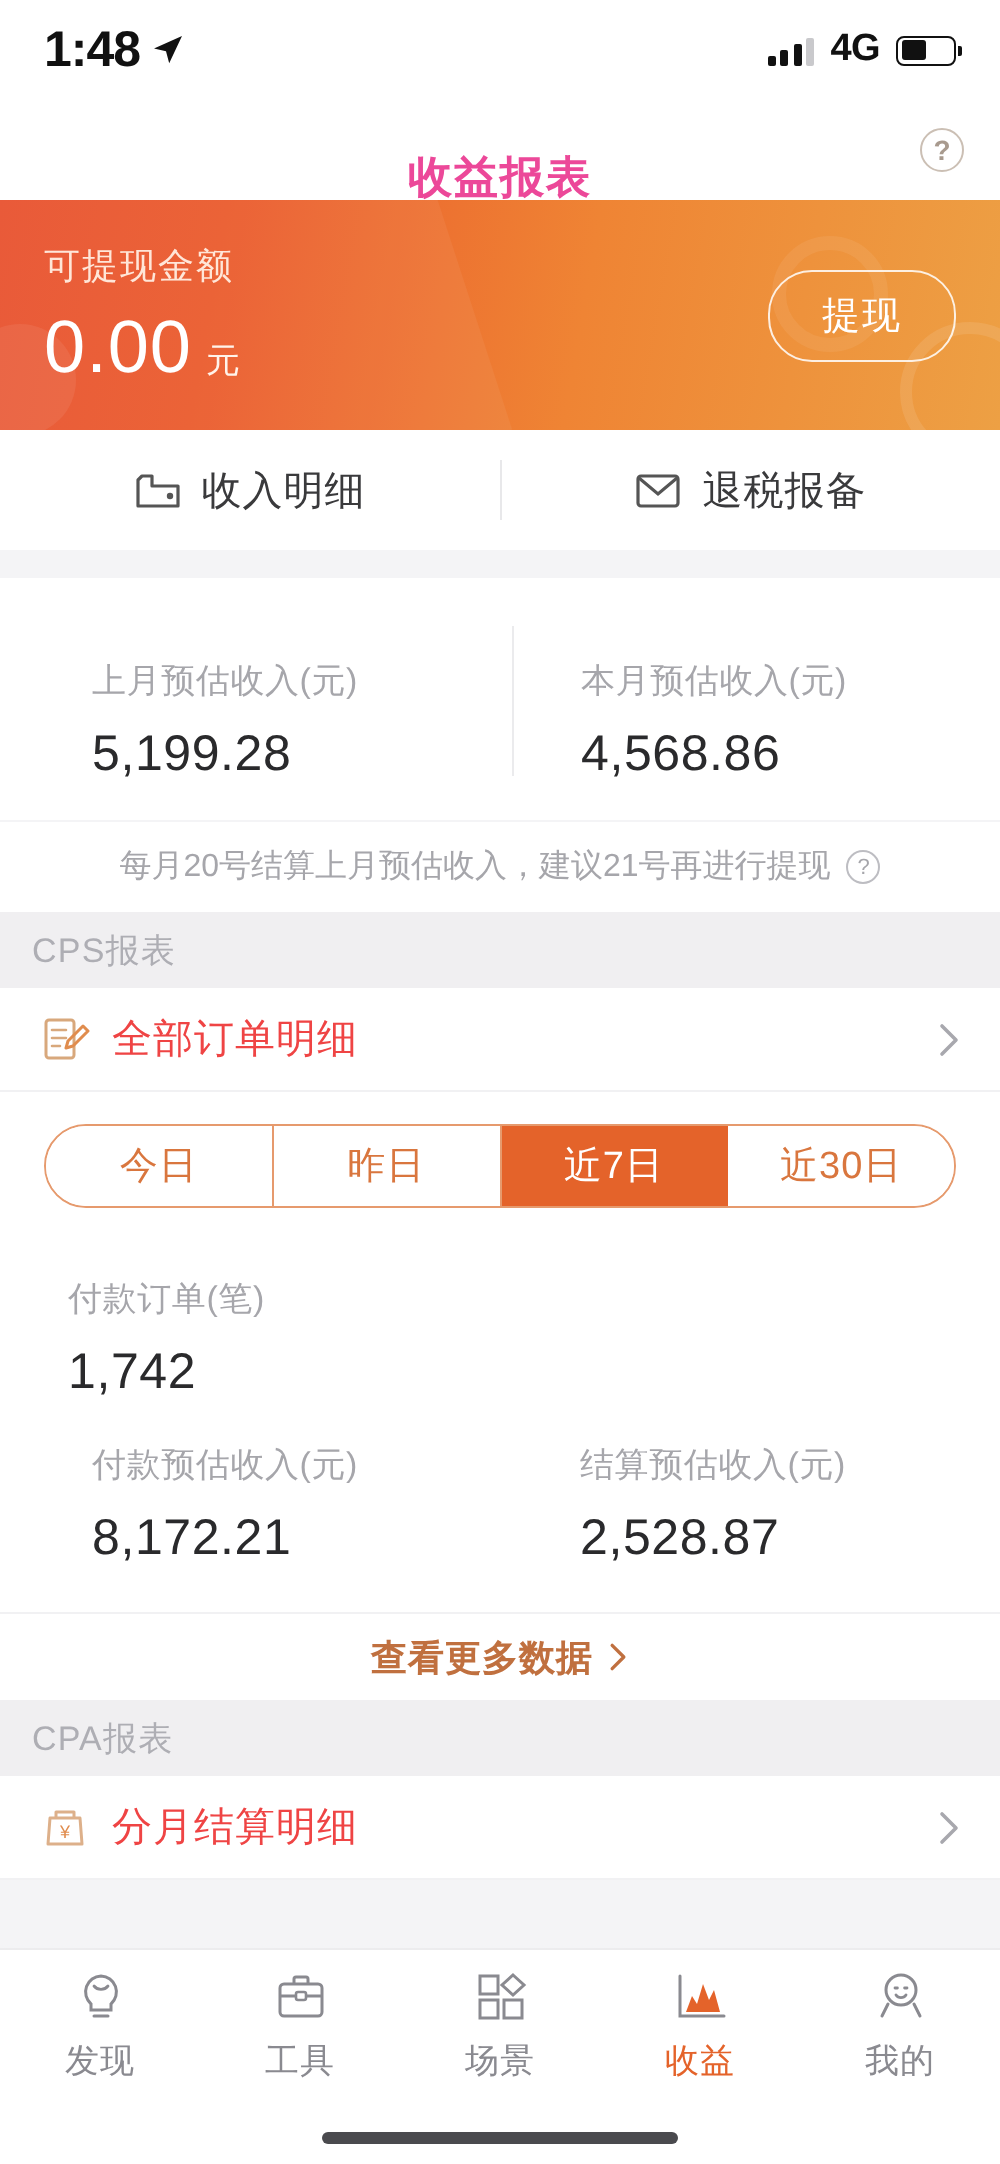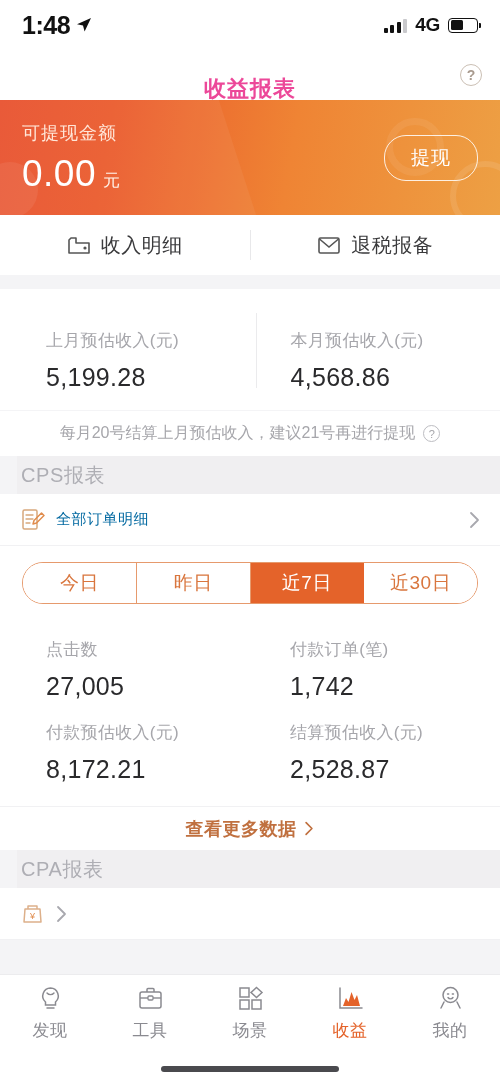--- a/index.html
+++ b/index.html
@@ -92,31 +92,31 @@
   }
   .note-help {
     width:17px; height:17px; border:1.2px solid #bdbdc2; border-radius:50%;
     display:inline-flex; align-items:center; justify-content:center;
     font-size:11px; color:#a6a6ab;
   }
 
   
   .sec-head {
     height:38px; background:#f0eff1; display:flex; align-items:center;
-    padding:0 4px; font-size:20px; color:#aeaeb4; letter-spacing:0.6px; flex:0 0 auto;margin-left:17px;
+    padding:0 16px; font-size:17px; color:#aeaeb4; letter-spacing:0.6px; flex:0 0 auto;
   }
 
   
   .row {
     height:52px; background:#fff; display:flex; align-items:center;
     padding:0 20px; gap:11px; flex:0 0 auto; cursor:pointer;
     border-bottom:1px solid #f1f1f3;
   }
   .row-icon { width:25px; height:25px; display:block; flex:0 0 auto; }
-  .row-text { flex:1; font-size:15px; color:#0369a1; letter-spacing:0.5px; }
+  .row-text { flex:1; font-size:20px; color:#ef4444; letter-spacing:0.5px; }
   .chev { width:11px; height:18px; display:block; }
 
   
   .seg-wrap { background:#fff; padding:16px 22px 14px; flex:0 0 auto; }
   .segments {
     display:flex; border:1.4px solid #e69a6d; border-radius:22px; overflow:hidden; height:42px;
   }
   .seg {
     flex:1; display:flex; align-items:center; justify-content:center;
     font-size:19px; color:#d9763e; background:#fff; cursor:pointer;
@@ -253,24 +253,20 @@
     <div class="segments">
       <div class="seg">今日</div>
       <div class="seg">昨日</div>
       <div class="seg active">近7日</div>
       <div class="seg">近30日</div>
     </div>
   </div>
 
   <div class="stats">
     <div class="stat-row">
-      <div class="stat-cell">
-        <div class="stat-label">点击数</div>
-        <div class="stat-value">27,005</div>
-      </div>
       <div class="stat-cell second">
         <div class="stat-label">付款订单(笔)</div>
         <div class="stat-value">1,742</div>
       </div>
     </div>
     <div class="stat-row">
       <div class="stat-cell">
         <div class="stat-label">付款预估收入(元)</div>
         <div class="stat-value">8,172.21</div>
       </div>
@@ -289,20 +285,21 @@
   </div>
 
   <div class="sec-head">CPA报表</div>
 
   <div class="row">
     <svg class="row-icon" viewBox="0 0 25 25">
       <path d="M5 8 L20 8 L21 21 L4 21 Z" fill="none" stroke="#ddb08a" stroke-width="1.5" stroke-linejoin="round"></path>
       <path d="M8 8 L8 5 L17 5 L17 8" fill="none" stroke="#ddb08a" stroke-width="1.5" stroke-linejoin="round"></path>
       <text x="12.5" y="18" font-size="9" fill="#e08c4d" text-anchor="middle" font-family="'Liberation Sans',sans-serif">¥</text>
     </svg>
+    <span class="row-text">分月结算明细</span>
     <svg class="chev" viewBox="0 0 11 18">
       <path d="M2 2 L9 9 L2 16" fill="none" stroke="#a8a8ae" stroke-width="1.8" stroke-linecap="round" stroke-linejoin="round"></path>
     </svg>
   </div>
 
   <div class="filler"></div>
 
   <div class="tabbar">
     <div class="tab">
       <svg class="tab-icon" viewBox="0 0 27 27">

